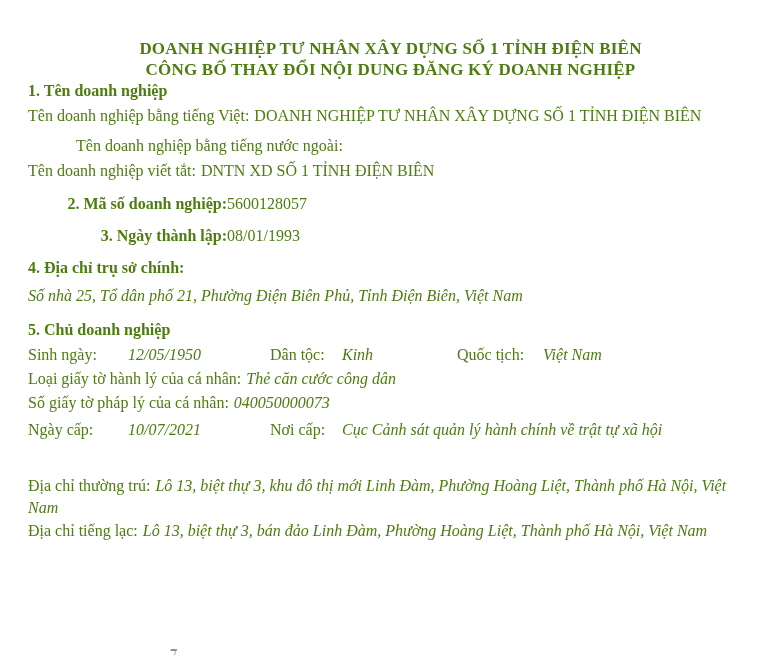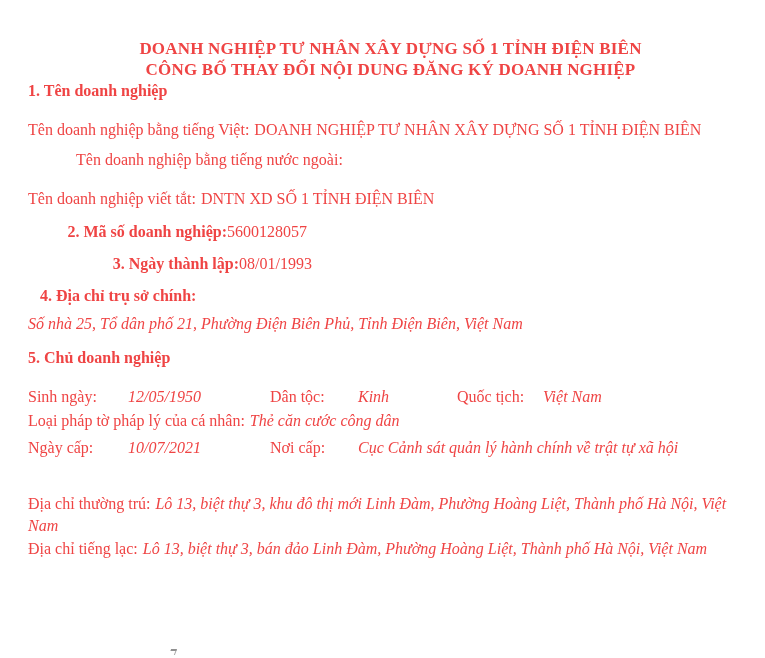--- a/index.html
+++ b/index.html
@@ -4,44 +4,44 @@
 <style>
   html,body{margin:0;padding:0;background:#ffffff;}
   .page{
     position:relative;
     width:765px;height:658px;
     box-sizing:border-box;
     padding:38px 12px 0 28px;
     background:#ffffff;
     font-family:"Liberation Serif","DejaVu Serif",serif;
     font-size:16px;line-height:22px;
-    color:#ef4444;
+    color:#4d7c0f;
     overflow:hidden;
   }
   .title{
     text-align:center;font-weight:bold;
     font-size:17px;line-height:21px;letter-spacing:.2px;
   }
   .h{font-weight:bold;}
   p,.row,.h{margin:0;}
   .lbl{margin-right:5px;}
   .it{font-style:italic;}
   .row{position:relative;height:22px;white-space:nowrap;}
   .row-tall{position:relative;min-height:44px;}
   .abs{position:absolute;top:0;}
   .at100{left:100px;}
   .at242{left:242px;}
-  .at317{left:330px;}
+  .at317{left:314px;}
   .at429{left:429px;}
   .at515{left:515px;} 
   .lblw199{display:inline-block;width:199px;text-align:right;}
   .issue-place{width:398px;white-space:normal;}
-  .mt1{margin-top:1px;}.mt2{margin-top:2px;}.mt3{margin-top:17px;}
+  .mt1{margin-top:1px;}.mt2{margin-top:2px;}.mt3{margin-top:3px;}
   .mt4{margin-top:12px;}.mt5{margin-top:5px;}.mt6{margin-top:6px;}
-  .mt8{margin-top:8px;margin-left:48px;}.mt10{margin-top:10px;margin-left:12px;}.mt11{margin-top:11px;}
+  .mt8{margin-top:8px;margin-left:48px;}.mt10{margin-top:10px;}.mt11{margin-top:11px;}
   .mt12{margin-top:12px;}.mt21{margin-top:21px;}.mt33{}
   .wrapwide{max-width:706px;}
   .artifact{
     position:absolute;left:170px;top:649px;width:5px;height:4px;
     border-top:2px solid #555;border-right:1px solid #777;
     transform:skewX(-20deg);opacity:.65;
   }
 </style>
 </head>
 <body>
@@ -85,23 +85,26 @@
   <div class="row mt3">
     <span>Sinh ngày:</span>
     <span class="abs at100 it">12/05/1950</span>
     <span class="abs at242">Dân tộc:</span>
     <span class="abs at317 it">Kinh</span>
     <span class="abs at429">Quốc tịch:</span>
     <span class="abs at515 it">Việt Nam</span>
   </div>
 
   <p class="mt2">
-    <span class="lbl">Loại pháp tờ pháp lý của cá nhân:</span><span class="it">Thẻ căn cước công dân</span>
+    <span class="lbl">Loại giấy tờ hành lý của cá nhân:</span><span class="it">Thẻ căn cước công dân</span>
   </p>
 
+  <p class="mt2">
+    <span class="lbl">Số giấy tờ pháp lý của cá nhân:</span><span class="it">040050000073</span>
+  </p>
 
   <div class="row-tall mt5">
     <span>Ngày cấp:</span>
     <span class="abs at100 it">10/07/2021</span>
     <span class="abs at242">Nơi cấp:</span>
     <span class="abs at317 it issue-place">Cục Cảnh sát quản lý hành chính về trật tự xã hội</span>
   </div>
 
   <p class="mt4 wrapwide">
     <span class="lbl">Địa chỉ thường trú:</span><span class="it">Lô 13, biệt thự 3, khu đô thị mới Linh Đàm, Phường Hoàng Liệt, Thành phố Hà Nội, Việt Nam</span>

